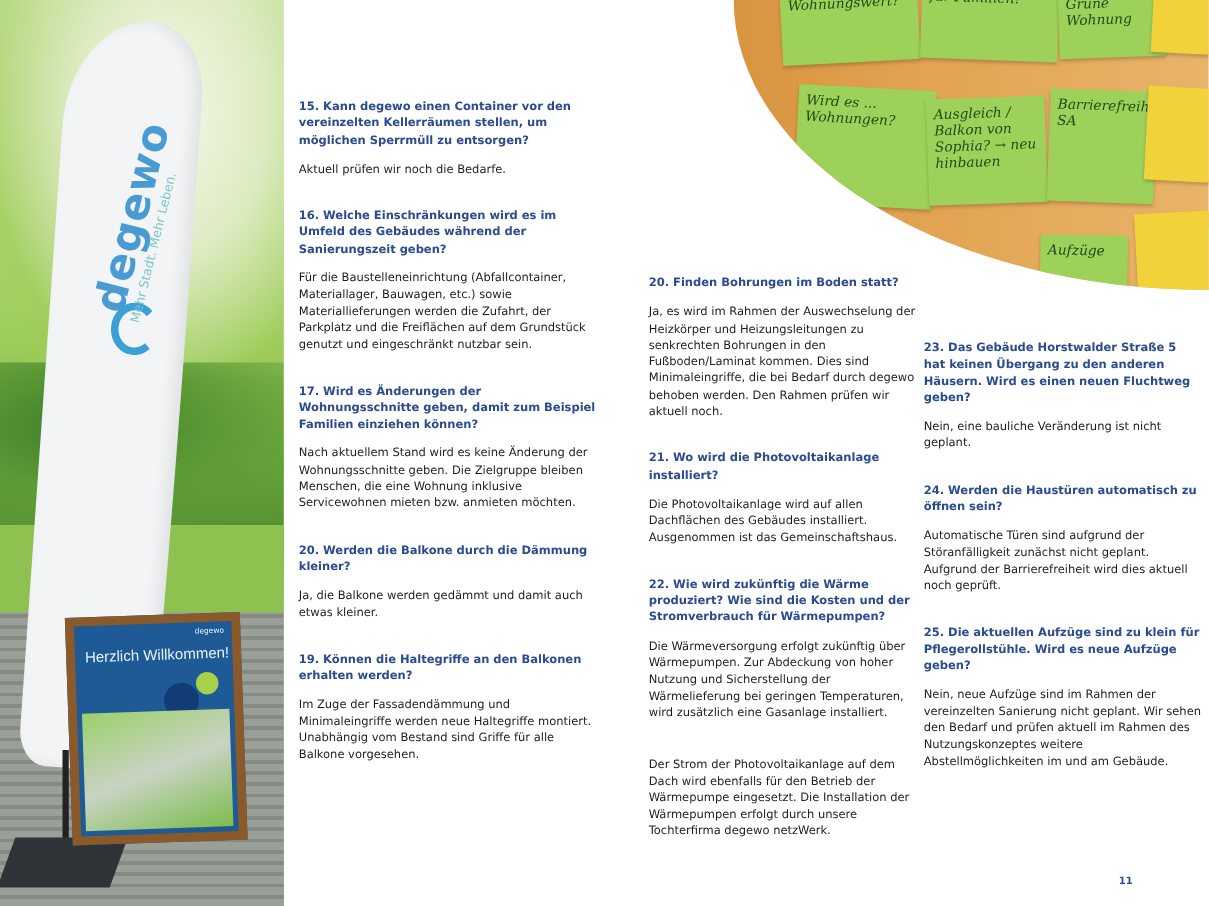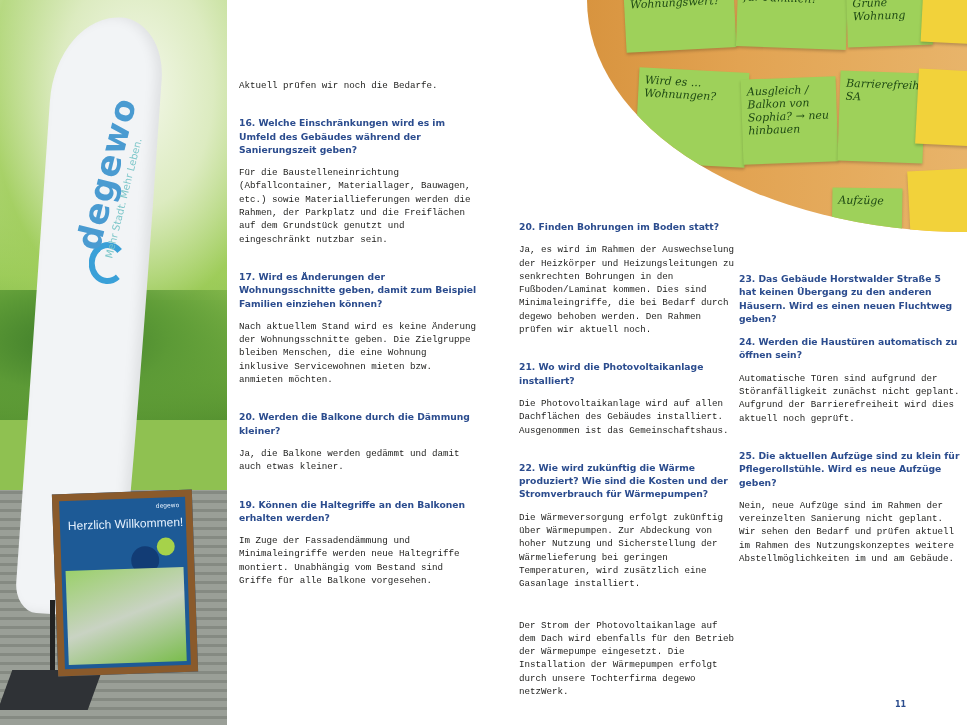--- a/index.html
+++ b/index.html
@@ -38,21 +38,21 @@
   
   .photo-right { position:absolute; left:587px; top:0; width:380px; height:232px; overflow:hidden;
     border-bottom-left-radius: 100% 100%; background: linear-gradient(90deg,#d8943f 0%,#e2a352 40%,#e8b46a 100%); }
   .note { position:absolute; background:#9ed15a; box-shadow: 0 2px 3px rgba(0,0,0,0.2); color:#1f4a14;
     font-family:"DejaVu Serif", serif; font-style:italic; font-size:11px; padding:6px; box-sizing:border-box; }
   .note.yellow { background:#f2d23a; color:#6a5a10; }
 
   
   .col { position:absolute; font-size:9.2px; line-height:13.3px; color:#1d1d1b; }
   .q { color:#2b4c8e; font-weight:bold; margin:0 0 10px 0; }
-  .a { margin:0 0 24px 0;font-family:Liberation Mono, monospace; }
+  .a { margin:0 0 24px 0; }
   .col1 { left:239px; top:79px; width:240px; }
   .col2 { left:519px; top:220px; width:218px; }
   .col3 { left:739px; top:272px; width:222px; }
   .page-num { position:absolute; left:895px; top:700px; color:#2b4c8e; font-weight:bold; font-size:8px; }
 </style>
 </head>
 <body>
 
 <div class="photo-left">
   <div class="sky"></div>
@@ -82,40 +82,42 @@
     <div class="note yellow" style="left: 335px; top: -12px; width: 60px; height: 55px; transform: rotate(3deg);"></div>
     <div class="note" style="left: 50px; top: 70px; width: 110px; height: 95px; transform: rotate(3deg);">Wird es ... Wohnungen?</div>
     <div class="note" style="left: 155px; top: 78px; width: 95px; height: 85px; transform: rotate(-2deg);">Ausgleich / Balkon von Sophia? → neu hinbauen</div>
     <div class="note" style="left: 252px; top: 72px; width: 85px; height: 90px; transform: rotate(2deg);">Barrierefreiheit SA</div>
     <div class="note yellow" style="left: 330px; top: 70px; width: 60px; height: 75px; transform: rotate(3deg);"></div>
     <div class="note" style="left: 245px; top: 188px; width: 70px; height: 60px; transform: rotate(1deg);">Aufzüge</div>
     <div class="note yellow" style="left: 322px; top: 170px; width: 60px; height: 70px; transform: rotate(-3deg);"></div>
   </div>
 
 <div class="col col1">
+    <div class="q">15. Kann degewo einen Container vor den vereinzelten Kellerräumen stellen, um möglichen Sperrmüll zu entsorgen?</div>
     <div class="a">Aktuell prüfen wir noch die Bedarfe.</div>
     <div class="q">16. Welche Einschränkungen wird es im Umfeld des Gebäudes während der Sanierungszeit geben?</div>
-    <div class="a">Für die Baustelleneinrichtung (Abfallcontainer, Materiallager, Bauwagen, etc.) sowie Materiallieferungen werden die Rahmen, der Parkplatz und die Freiflächen auf dem Grundstück genutzt und eingeschränkt nutzbar sein.</div>
+    <div class="a">Für die Baustelleneinrichtung (Abfallcontainer, Materiallager, Bauwagen, etc.) sowie Materiallieferungen werden die Zufahrt, der Parkplatz und die Freiflächen auf dem Grundstück genutzt und eingeschränkt nutzbar sein.</div>
     <div class="q">17. Wird es Änderungen der Wohnungsschnitte geben, damit zum Beispiel Familien einziehen können?</div>
     <div class="a">Nach aktuellem Stand wird es keine Änderung der Wohnungsschnitte geben. Die Zielgruppe bleiben Menschen, die eine Wohnung inklusive Servicewohnen mieten bzw. anmieten möchten.</div>
     <div class="q">20. Werden die Balkone durch die Dämmung kleiner?</div>
     <div class="a">Ja, die Balkone werden gedämmt und damit auch etwas kleiner.</div>
     <div class="q">19. Können die Haltegriffe an den Balkonen erhalten werden?</div>
     <div class="a">Im Zuge der Fassadendämmung und Minimaleingriffe werden neue Haltegriffe montiert. Unabhängig vom Bestand sind Griffe für alle Balkone vorgesehen.</div>
   </div>
 <div class="col col2">
     <div class="q">20. Finden Bohrungen im Boden statt?</div>
     <div class="a">Ja, es wird im Rahmen der Auswechselung der Heizkörper und Heizungsleitungen zu senkrechten Bohrungen in den Fußboden/Laminat kommen. Dies sind Minimaleingriffe, die bei Bedarf durch degewo behoben werden. Den Rahmen prüfen wir aktuell noch.</div>
     <div class="q">21. Wo wird die Photovoltaikanlage installiert?</div>
     <div class="a">Die Photovoltaikanlage wird auf allen Dachflächen des Gebäudes installiert. Ausgenommen ist das Gemeinschaftshaus.</div>
     <div class="q">22. Wie wird zukünftig die Wärme produziert? Wie sind die Kosten und der Stromverbrauch für Wärmepumpen?</div>
     <div class="a" style="margin-bottom: 28px;">Die Wärmeversorgung erfolgt zukünftig über Wärmepumpen. Zur Abdeckung von hoher Nutzung und Sicherstellung der Wärmelieferung bei geringen Temperaturen, wird zusätzlich eine Gasanlage installiert.</div>
     <div class="a">Der Strom der Photovoltaikanlage auf dem Dach wird ebenfalls für den Betrieb der Wärmepumpe eingesetzt. Die Installation der Wärmepumpen erfolgt durch unsere Tochterfirma degewo netzWerk.</div>
   </div>
 <div class="col col3">
     <div class="q">23. Das Gebäude Horstwalder Straße 5 hat keinen Übergang zu den anderen Häusern. Wird es einen neuen Fluchtweg geben?</div>
+    <div class="a">Nein, eine bauliche Veränderung ist nicht geplant.</div>
     <div class="q">24. Werden die Haustüren automatisch zu öffnen sein?</div>
     <div class="a">Automatische Türen sind aufgrund der Störanfälligkeit zunächst nicht geplant. Aufgrund der Barrierefreiheit wird dies aktuell noch geprüft.</div>
     <div class="q">25. Die aktuellen Aufzüge sind zu klein für Pflegerollstühle. Wird es neue Aufzüge geben?</div>
     <div class="a">Nein, neue Aufzüge sind im Rahmen der vereinzelten Sanierung nicht geplant. Wir sehen den Bedarf und prüfen aktuell im Rahmen des Nutzungskonzeptes weitere Abstellmöglichkeiten im und am Gebäude.</div>
   </div>
 
 <div class="page-num">11</div>
 
 </body></html>

